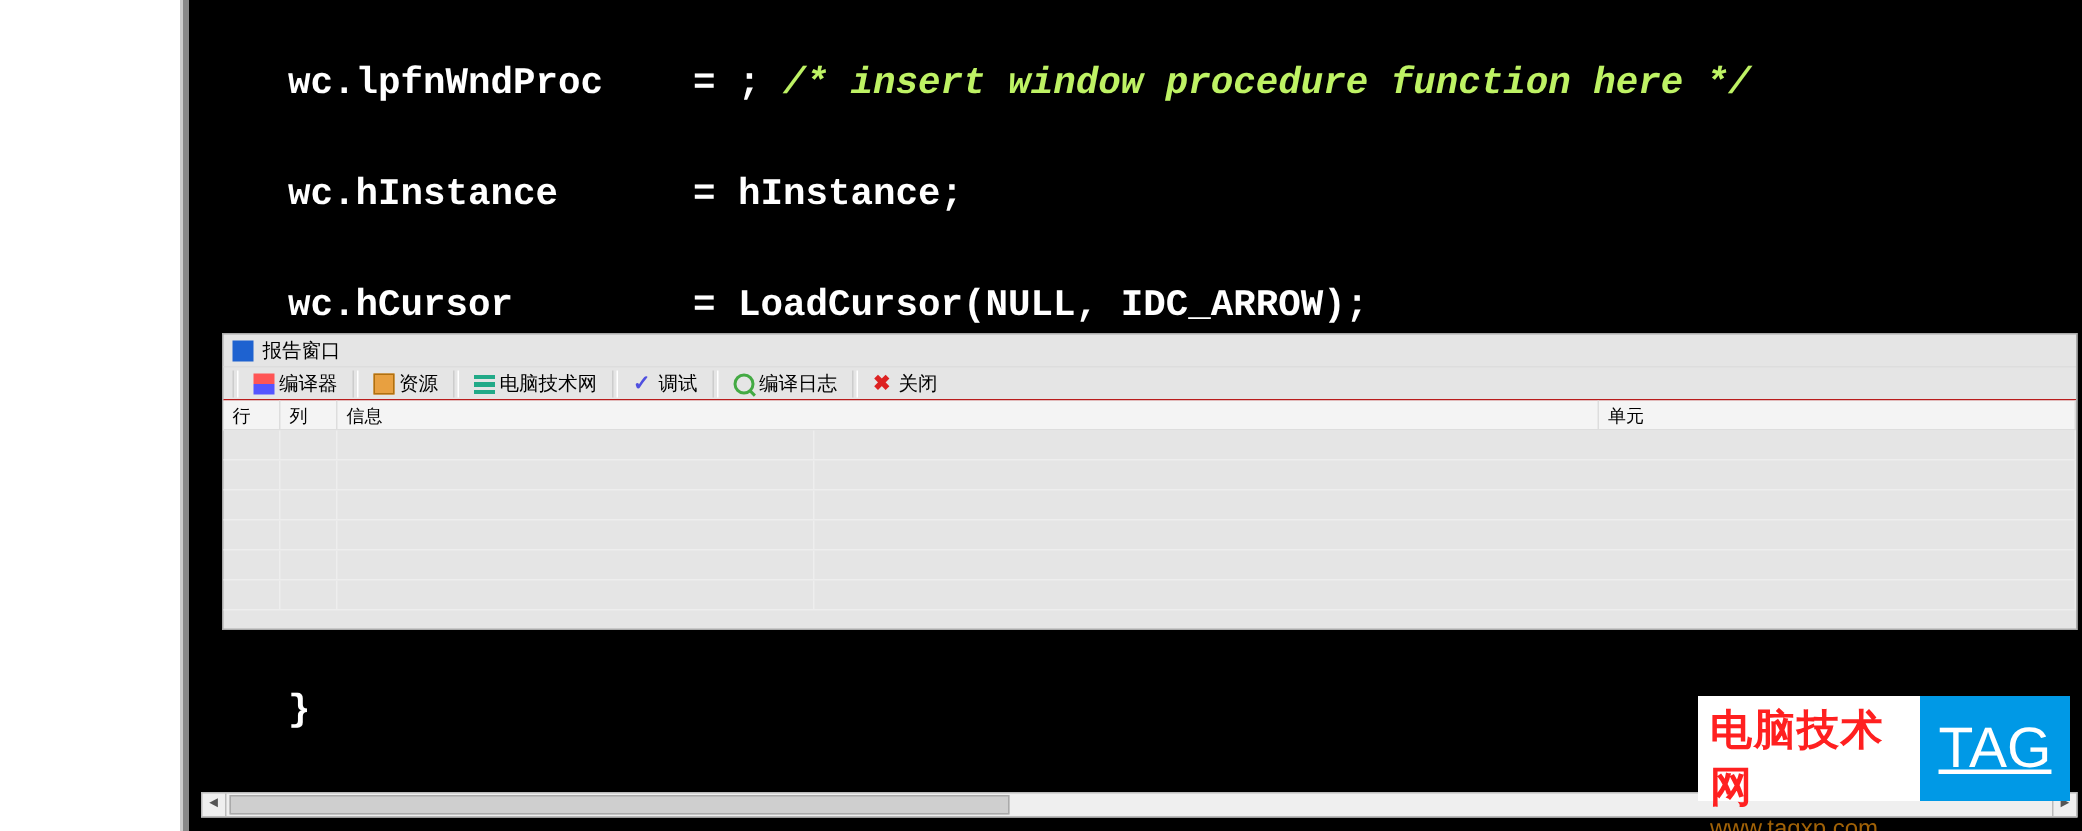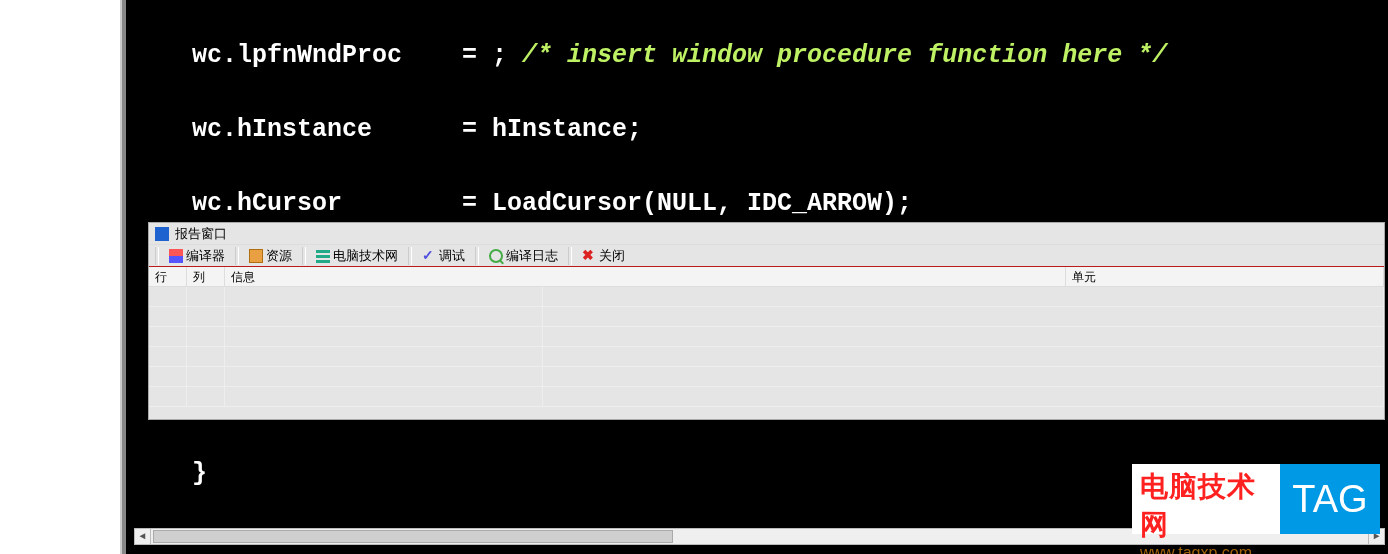--- a/index.html
+++ b/index.html
@@ -166,21 +166,21 @@
   padding: 4px 8px;
   font-family: SimHei, sans-serif;
   text-align: left;
 }
 .watermark .logo {
   width: 100px;
   background: #0099e6;
   color: #fff;
   font-family: Arial Black, sans-serif;
   font-size: 38px;
-  display: flex; align-items: center; justify-content: center;
+  display: flex; align-items: center; justify-content: center; text-decoration: underline;
 }
 .watermark .l1 { color: #ff2020; font-size: 28px; font-weight: bold; letter-spacing: 1px; }
 .watermark .l2 { color: #a16207; font-size: 16px; }
 </style>
 </head>
 <body>
 
 <div class="left-gutter"></div>
 
 <div class="code-area">

